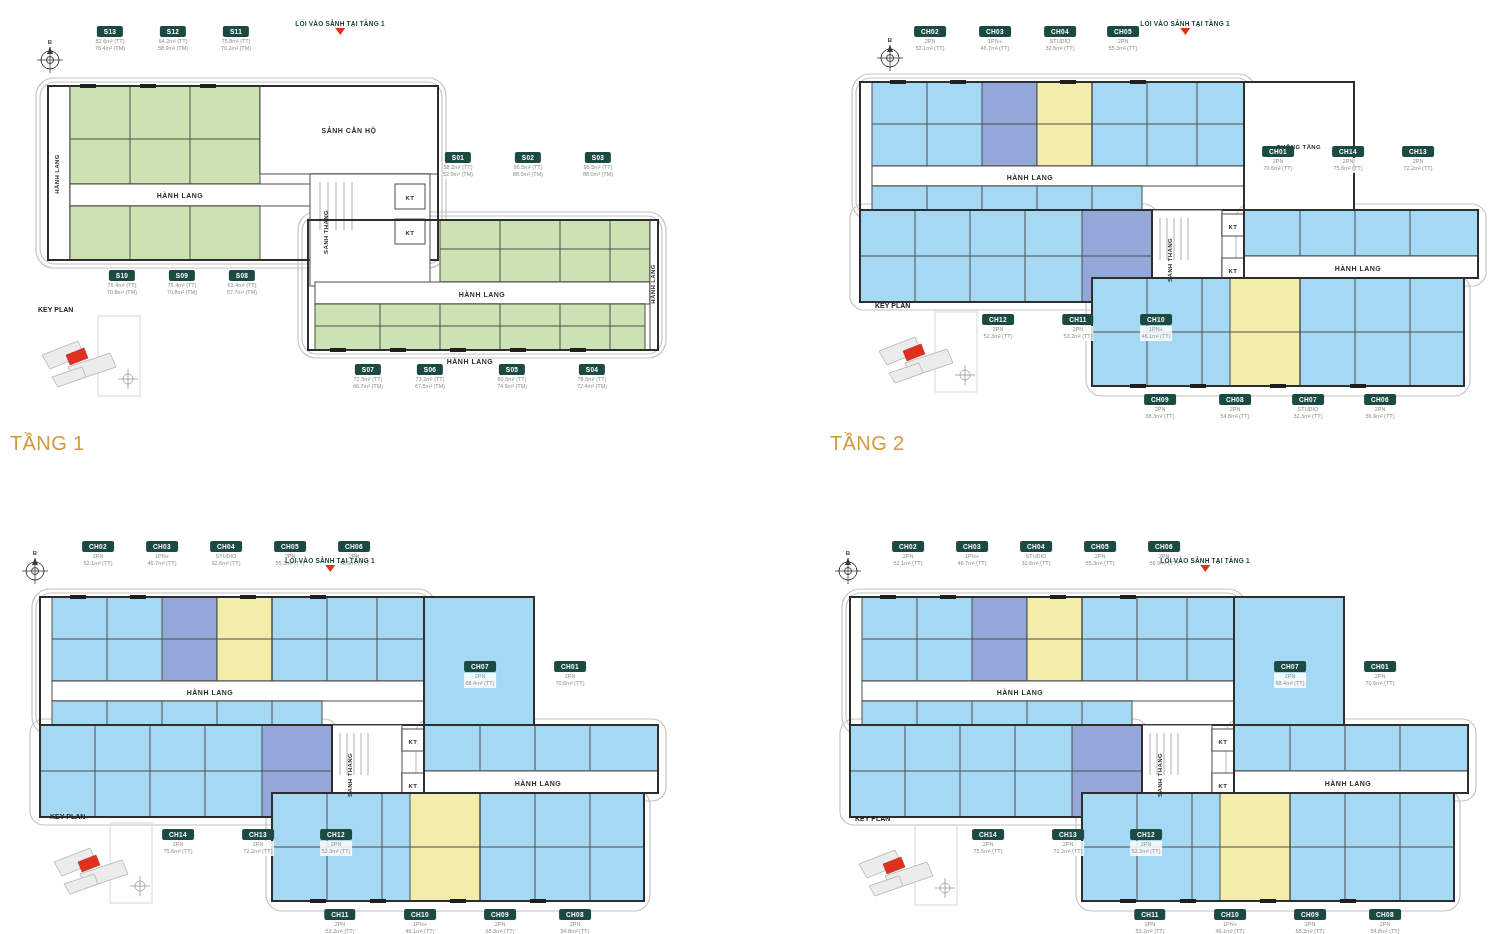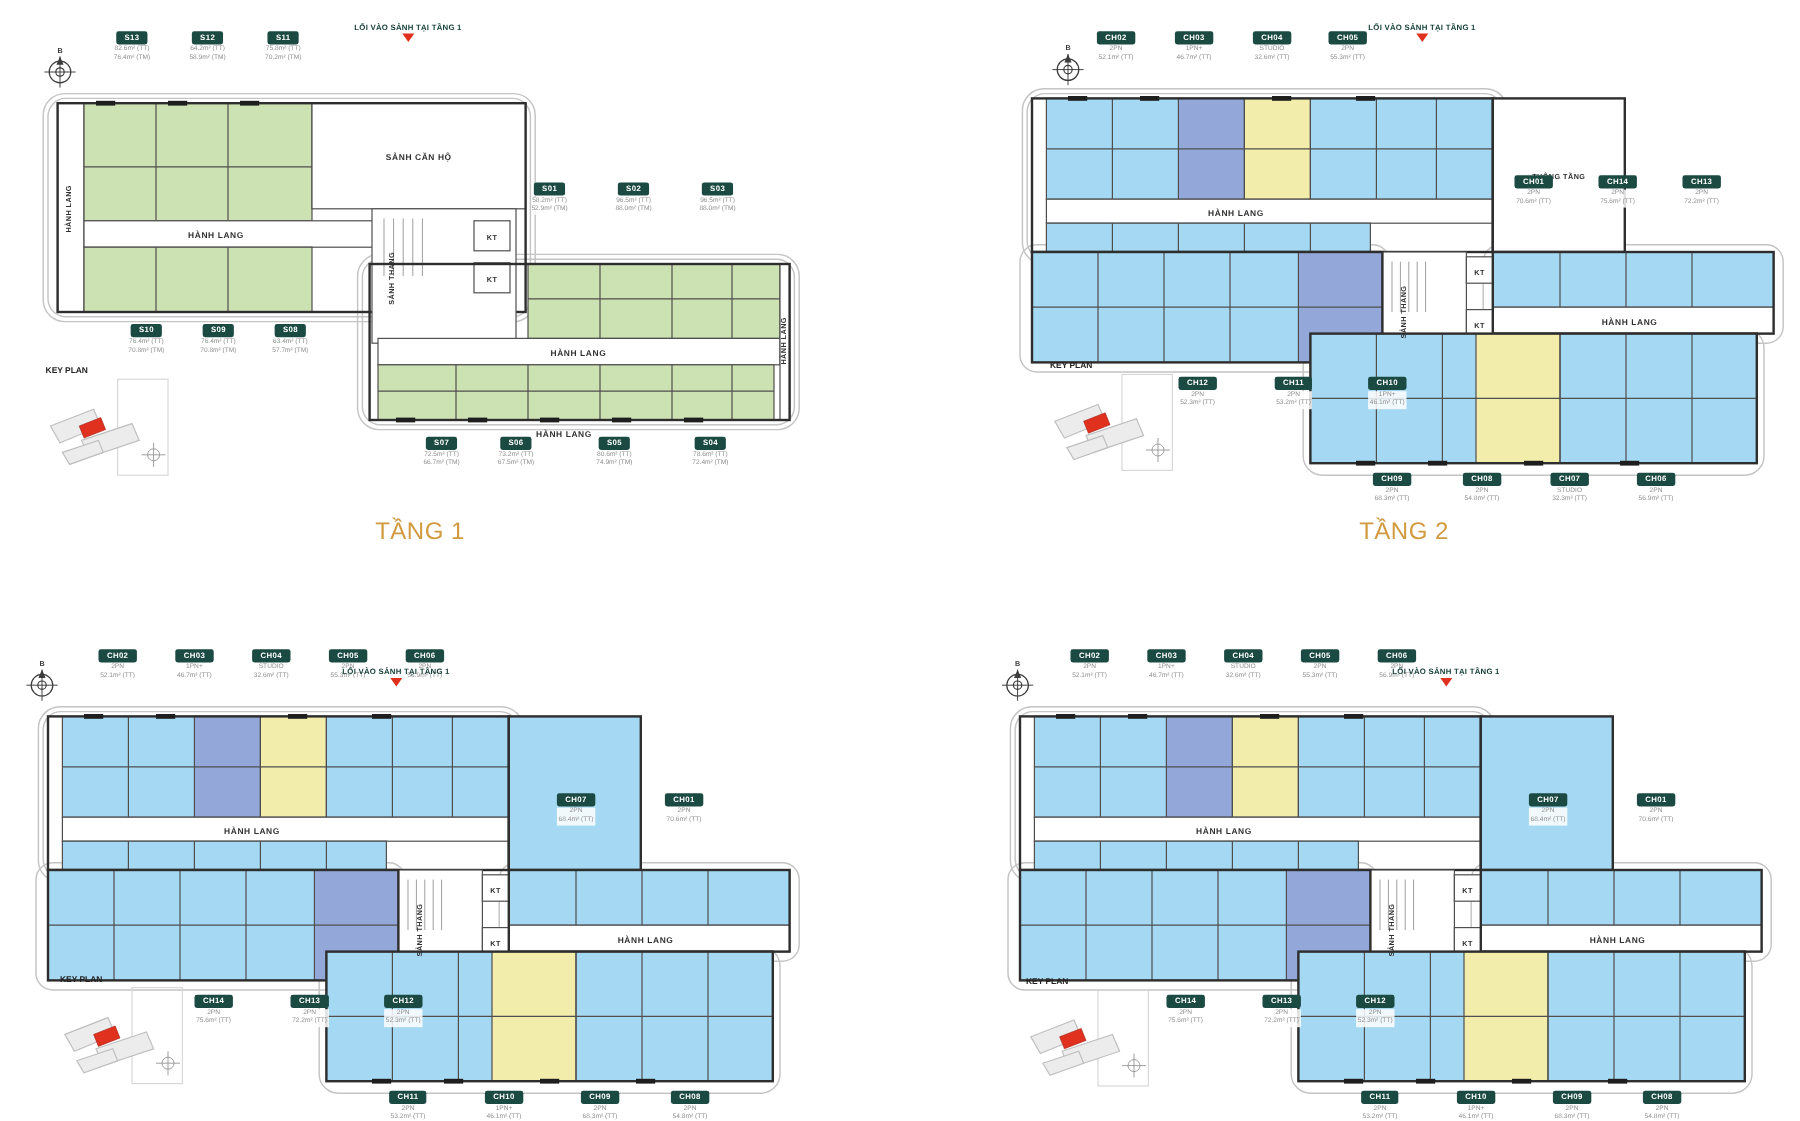--- a/index.html
+++ b/index.html
@@ -9,21 +9,21 @@
   .plan-svg{position:absolute;left:0;top:14px}
   .badges{position:absolute;inset:0;pointer-events:none}
   .badge{position:absolute;transform:translateX(-50%);text-align:center;z-index:4}
   .pill{display:inline-block;background:var(--badge_bg,#1b4a42);color:#fff;font-size:6.5px;font-weight:700;
         padding:2px 7px;border-radius:2px;letter-spacing:.3px;white-space:nowrap}
   .sub{font-size:5.5px;color:#8f8f8f;line-height:1.35;white-space:nowrap;background:rgba(255,255,255,.85)}
   .entrance{position:absolute;transform:translateX(-50%);display:flex;flex-direction:column;align-items:center;z-index:5}
   .entrance-text{font-size:6.5px;font-weight:700;color:#143f37;white-space:nowrap;letter-spacing:.2px}
   .arrow-down{width:0;height:0;border-left:5px solid transparent;border-right:5px solid transparent;
               border-top:7px solid var(--accent_red,#e0301e);margin-top:1px}
-  .caption{position:absolute;left:0;width:100%;text-align:center;font-size:20px;color:var(--caption,#d29a3f);letter-spacing:.4px}
+  .caption{position:absolute;left:0;width:100%;font-size:20px;color:var(--caption,#d29a3f);letter-spacing:.4px}
   .caption:empty{display:none}
   .keyplan{position:absolute;z-index:2}
   .kp-title{font-size:7px;font-weight:700;color:#222;margin-bottom:2px}
   .kp-frame{fill:none;stroke:#d8d8d8;stroke-width:1}
   .kp-sketch path{fill:#ececec;stroke:#bfbfbf;stroke-width:1}
   .kp-red{fill:var(--accent_red,#e0301e);stroke:#a02015;stroke-width:.5}
   .kp-compass line,.kp-compass circle{stroke:#9b9b9b;stroke-width:.8;fill:none}
   svg text{font-family:"Liberation Sans",sans-serif}
   .lbl{font-size:7px;font-weight:700;fill:#2f2f2f;letter-spacing:.5px;text-anchor:middle}
   .lbl-s{font-size:6px;font-weight:700;fill:#2f2f2f;letter-spacing:.4px;text-anchor:middle}

